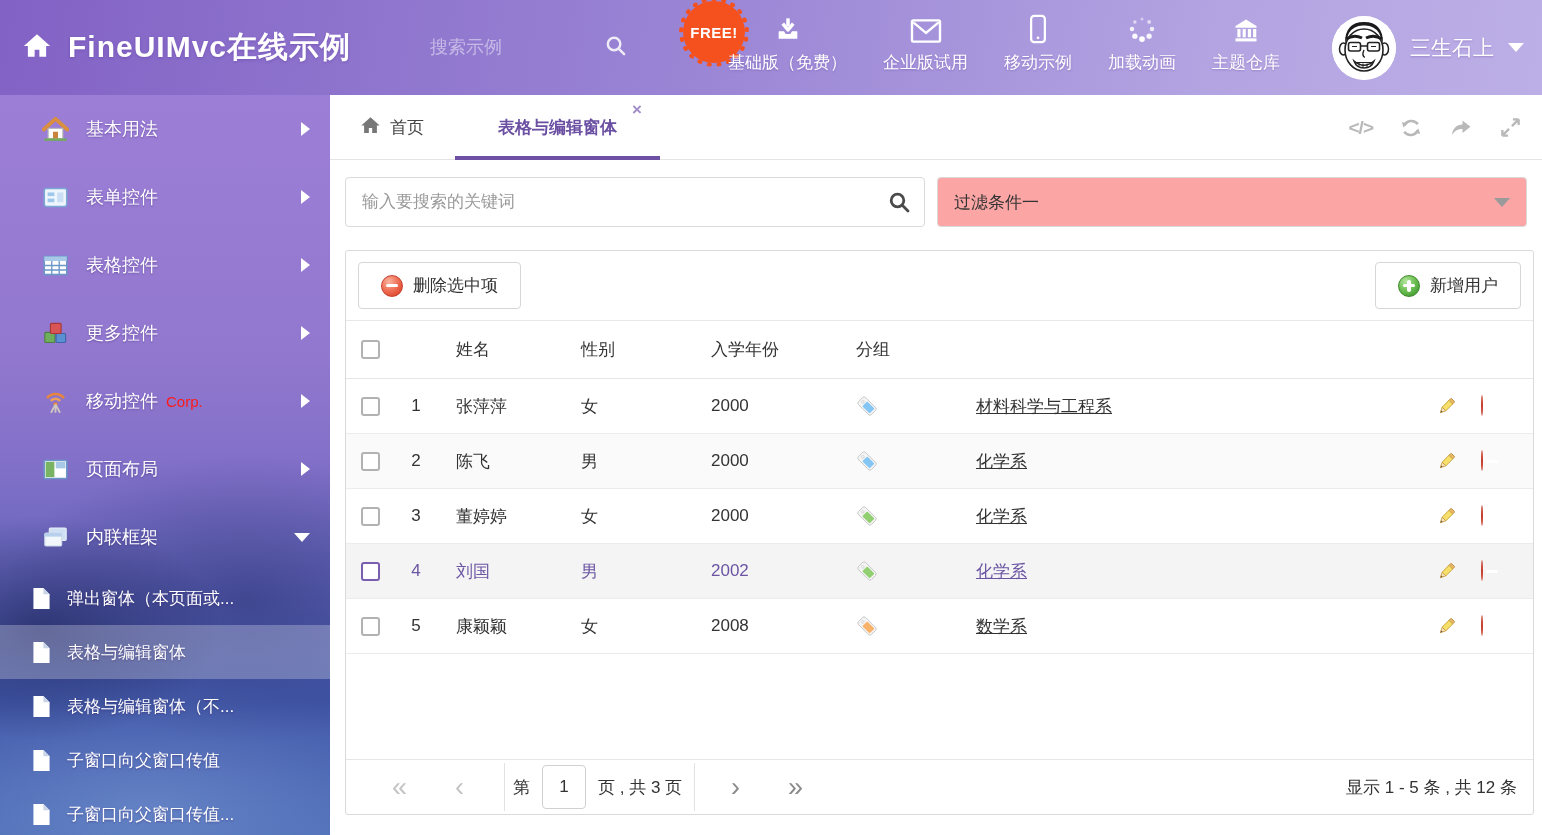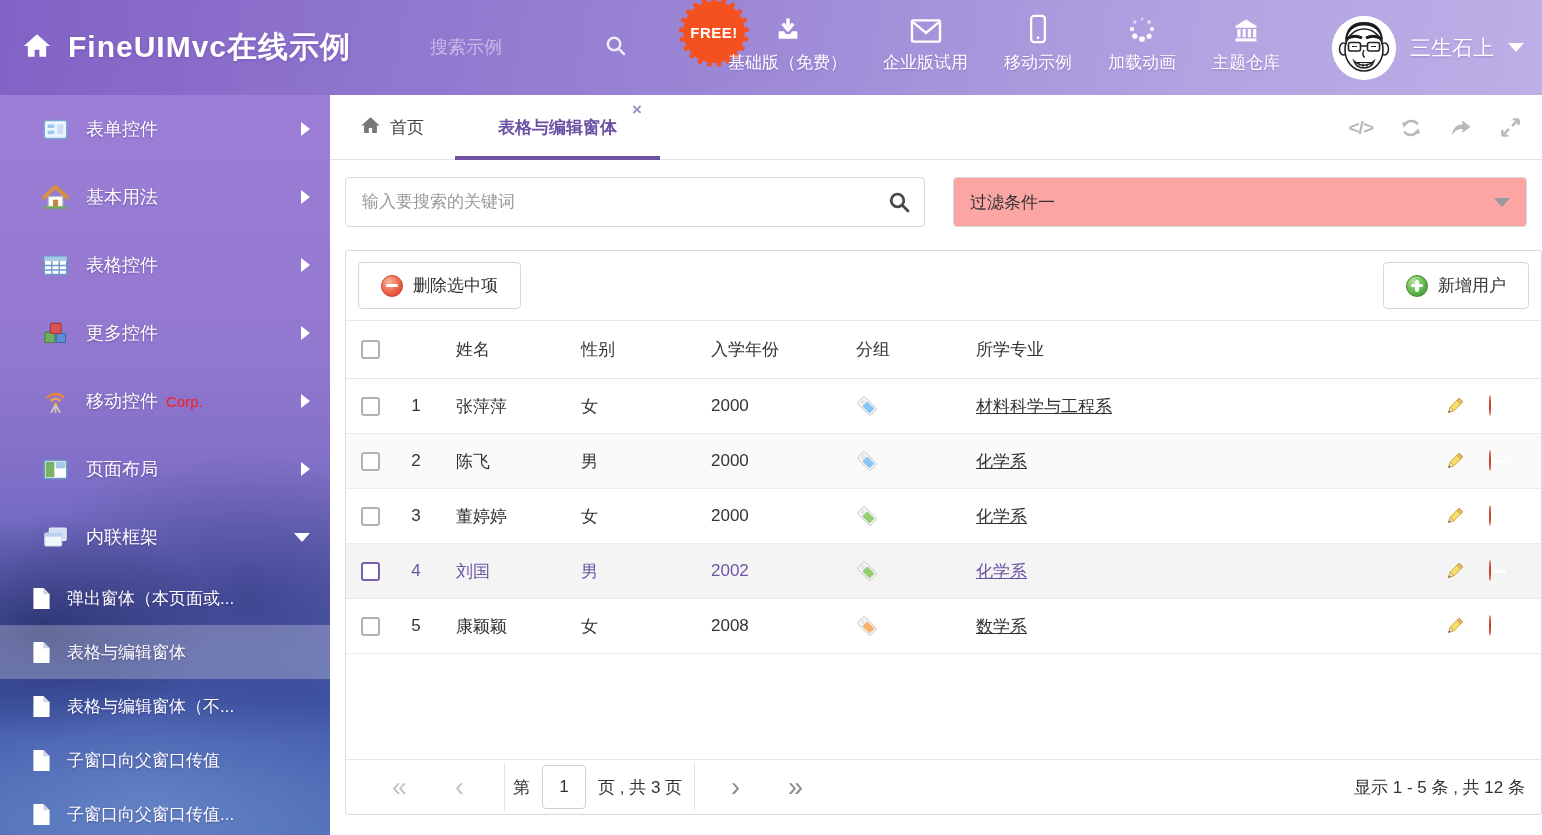--- a/index.html
+++ b/index.html
@@ -67,32 +67,32 @@
   .tab-active { position:absolute; left:125px; top:0; width:205px; height:65px; cursor:pointer; }
   .tab-active .ta-label { position:absolute; left:0; right:0; top:0; bottom:0; display:flex;
     align-items:center; justify-content:center; font-size:17px; font-weight:bold; color:#6a4fa2; }
   .tab-active .ta-underline { position:absolute; left:0; right:0; bottom:0; height:4px; background:#6e51a5; }
   .tab-active .ta-close { position:absolute; right:18px; top:6px; color:#a08cc8; font-weight:bold;
     font-size:17px; line-height:17px; cursor:pointer; }
   .tab-tools { position:absolute; right:20px; top:0; height:65px; display:flex; align-items:center; gap:26px; }
   .tool { color:#b9b9b9; cursor:pointer; display:flex; align-items:center; }
   .tool-code { font-size:19px; font-weight:bold; letter-spacing:-1px; }
 
-  .filters { position:absolute; left:15px; right:15px; top:82px; height:62px; display:flex; gap:28px; }
+  .filters { position:absolute; left:15px; right:15px; top:82px; height:62px; display:flex; gap:12px; }
   .search-box { flex:0 0 580px; position:relative; }
   .search-box input { width:100%; height:50px; border:1px solid #d9d9d9; border-radius:4px;
     padding:0 46px 0 16px; font-size:17px; color:#333; outline:none; font-family:inherit; }
   .search-box input::placeholder { color:#9a9a9a; }
   .search-box .mag { position:absolute; right:14px; top:13px; }
   .filter-select { flex:1; height:50px; border:1px solid #d9d9d9; border-radius:4px; background:#fca5a5;
     display:flex; align-items:center; padding:0 16px; font-size:17px; color:#333; cursor:pointer; }
   .filter-select .caret { margin-left:auto; width:0; height:0; border-left:8px solid transparent;
     border-right:8px solid transparent; border-top:9px solid #9a9a9a; }
 
-  .grid-panel { position:absolute; left:15px; right:0; top:155px; height:565px;
+  .grid-panel { position:absolute; left:15px; right:8px; top:155px; height:565px;
     border:1px solid #dadada; border-radius:3px; background:#fff; }
   .grid-toolbar { position:relative; height:70px; border-bottom:1px solid #e8e8e8; }
   .btn { position:absolute; top:11px; height:47px; border:1px solid #d6d6d6; border-radius:4px;
     background:#fff; display:flex; align-items:center; gap:10px; padding:0 22px; font-size:17px;
     color:#333; cursor:pointer; }
   .btn-del { left:12px; }
   .btn-add { right:12px; }
   .icon-del { width:22px; height:22px; border-radius:50%; position:relative; flex:none;
     background:radial-gradient(circle at 35% 28%, #fbb3a0, #ef7258 45%, #df4a31 80%);
     border:1px solid #c8402e; }
@@ -245,39 +245,39 @@
     </span>
     <span class="hdr-username">三生石上</span>
     <span class="caret-down-w"></span>
   </div>
 </div>
 
 <div class="sidebar">
   <div class="menu-item">
     <span class="mi-icon">
       <svg viewBox="0 0 24 24" width="27" height="27">
+          <path d="M1.5 12 L12 2.5 L22.5 12" fill="none" stroke="#d98f3f" stroke-width="3.4" stroke-linecap="round" stroke-linejoin="round"></path>
+          <rect x="5.5" y="11" width="13" height="9" fill="#fdfdfd" stroke="#b8b8b8"></rect>
+          <rect x="9.8" y="14" width="4.4" height="6" fill="#c8833c"></rect>
+          <path d="M2 20 h20 v2 h-20 z" fill="#6fae55"></path>
+        </svg>
+    </span>
+    <span class="mi-label">基本用法</span>
+    <span class="mi-arrow"></span>
+  </div>
+  <div class="menu-item">
+    <span class="mi-icon">
+      <svg viewBox="0 0 24 24" width="27" height="27">
           <rect x="2" y="4" width="20" height="16" rx="2" fill="#eef5fc" stroke="#7aa7d4" stroke-width="1.4"></rect>
           <rect x="5" y="7.5" width="6" height="3.2" fill="#9ec7ec"></rect>
           <rect x="5" y="13" width="6" height="3.2" fill="#9ec7ec"></rect>
           <rect x="13.5" y="7.5" width="5.5" height="8.7" fill="#cadff5"></rect>
         </svg>
     </span>
     <span class="mi-label">表单控件</span>
-    <span class="mi-arrow"></span>
-  </div>
-  <div class="menu-item">
-    <span class="mi-icon">
-      <svg viewBox="0 0 24 24" width="27" height="27">
-          <path d="M1.5 12 L12 2.5 L22.5 12" fill="none" stroke="#d98f3f" stroke-width="3.4" stroke-linecap="round" stroke-linejoin="round"></path>
-          <rect x="5.5" y="11" width="13" height="9" fill="#fdfdfd" stroke="#b8b8b8"></rect>
-          <rect x="9.8" y="14" width="4.4" height="6" fill="#c8833c"></rect>
-          <path d="M2 20 h20 v2 h-20 z" fill="#6fae55"></path>
-        </svg>
-    </span>
-    <span class="mi-label">基本用法</span>
     <span class="mi-arrow"></span>
   </div>
   <div class="menu-item">
     <span class="mi-icon">
       <svg viewBox="0 0 24 24" width="27" height="27">
           <rect x="2" y="4" width="20" height="16" fill="#fff" stroke="#6b98c8" stroke-width="1.4"></rect>
           <rect x="2" y="4" width="20" height="4" fill="#a8c8e8"></rect>
           <path d="M2 12 h20 M2 16 h20 M8.7 8 v12 M15.3 8 v12" stroke="#6b98c8" stroke-width="1.2" fill="none"></path>
         </svg>
     </span>
@@ -450,21 +450,20 @@
 
     <div class="thead">
       <div class="th th-check">
           <span class="cb"></span>
         </div>
       <div class="th"></div>
       <div class="th">姓名</div>
       <div class="th">性别</div>
       <div class="th">入学年份</div>
       <div class="th">分组</div>
-      <div class="th">所学专业</div>
       <div class="th"></div>
       <div class="th"></div>
     </div>
 
     <div class="trow">
       <div class="td td-check">
           <span class="cb"></span>
         </div>
       <div class="td td-idx">1</div>
       <div class="td">张萍萍</div>

